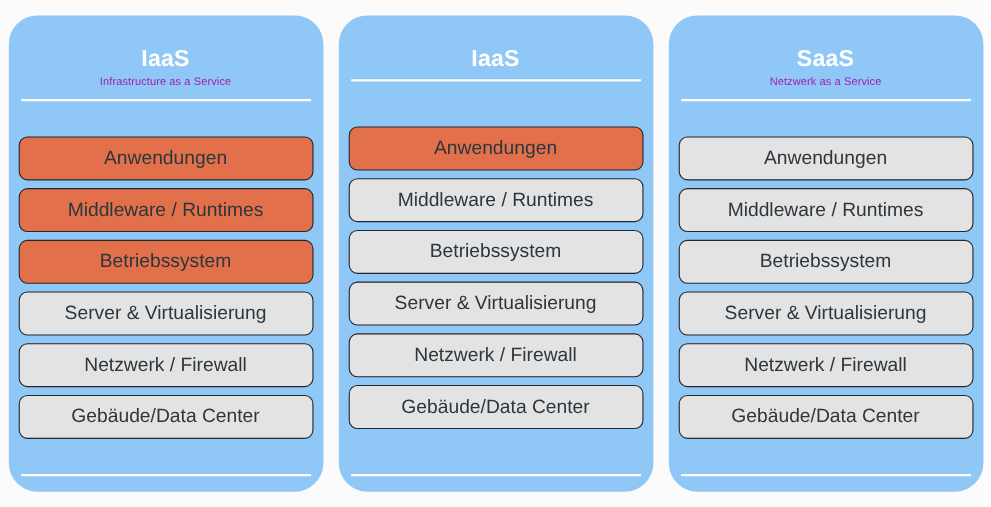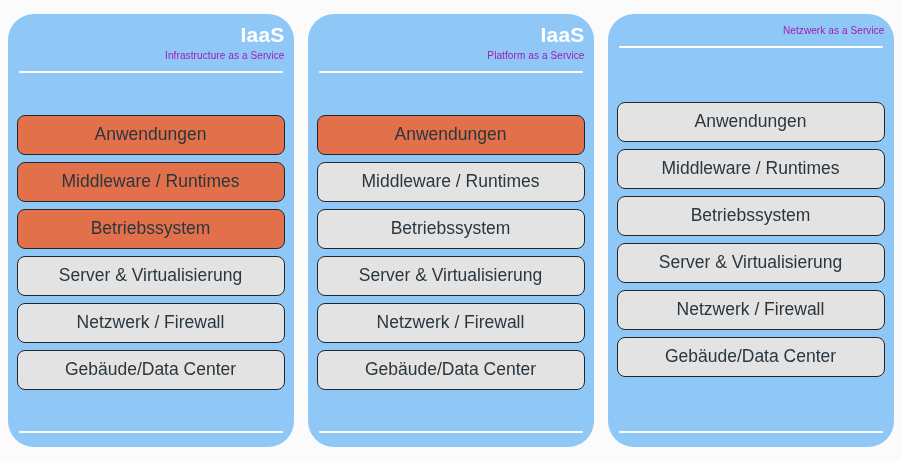--- a/index.html
+++ b/index.html
@@ -31,22 +31,22 @@
     height: 433px;
     background: #8fc7f7;
     border-radius: 26px;
     box-sizing: border-box;
     padding: 0 9px;
     display: flex;
     flex-direction: column;
     align-items: stretch;
   }
   .card-header {
-    padding-top: 8px;
-    text-align: right;
+    padding-top: 27px;
+    text-align: center;
     flex: 0 0 auto;
   }
   .card-title {
     color: #ffffff;
     font-size: 21px;
     font-weight: bold;
     line-height: 25px;
     letter-spacing: 0.2px;
   }
   .card-subtitle {
@@ -115,37 +115,37 @@
       <div class="row">Netzwerk / Firewall</div>
       <div class="row">Gebäude/Data Center</div>
     </div>
     <div class="rule rule-bottom"></div>
     <div class="spacer-bottom"></div>
   </div>
 
   <div class="card">
     <div class="card-header">
       <div class="card-title">IaaS</div>
-      <div class="card-subtitle">Platform as a Service</div>
     </div>
     <div class="rule"></div>
     <div class="rows">
       <div class="row managed">Anwendungen</div>
       <div class="row">Middleware / Runtimes</div>
       <div class="row">Betriebssystem</div>
       <div class="row">Server &amp; Virtualisierung</div>
       <div class="row">Netzwerk / Firewall</div>
       <div class="row">Gebäude/Data Center</div>
     </div>
     <div class="rule rule-bottom"></div>
     <div class="spacer-bottom"></div>
   </div>
 
   <div class="card">
     <div class="card-header">
+      <div class="card-title">SaaS</div>
       <div class="card-subtitle">Netzwerk as a Service</div>
     </div>
     <div class="rule"></div>
     <div class="rows">
       <div class="row">Anwendungen</div>
       <div class="row">Middleware / Runtimes</div>
       <div class="row">Betriebssystem</div>
       <div class="row">Server &amp; Virtualisierung</div>
       <div class="row">Netzwerk / Firewall</div>
       <div class="row">Gebäude/Data Center</div>

